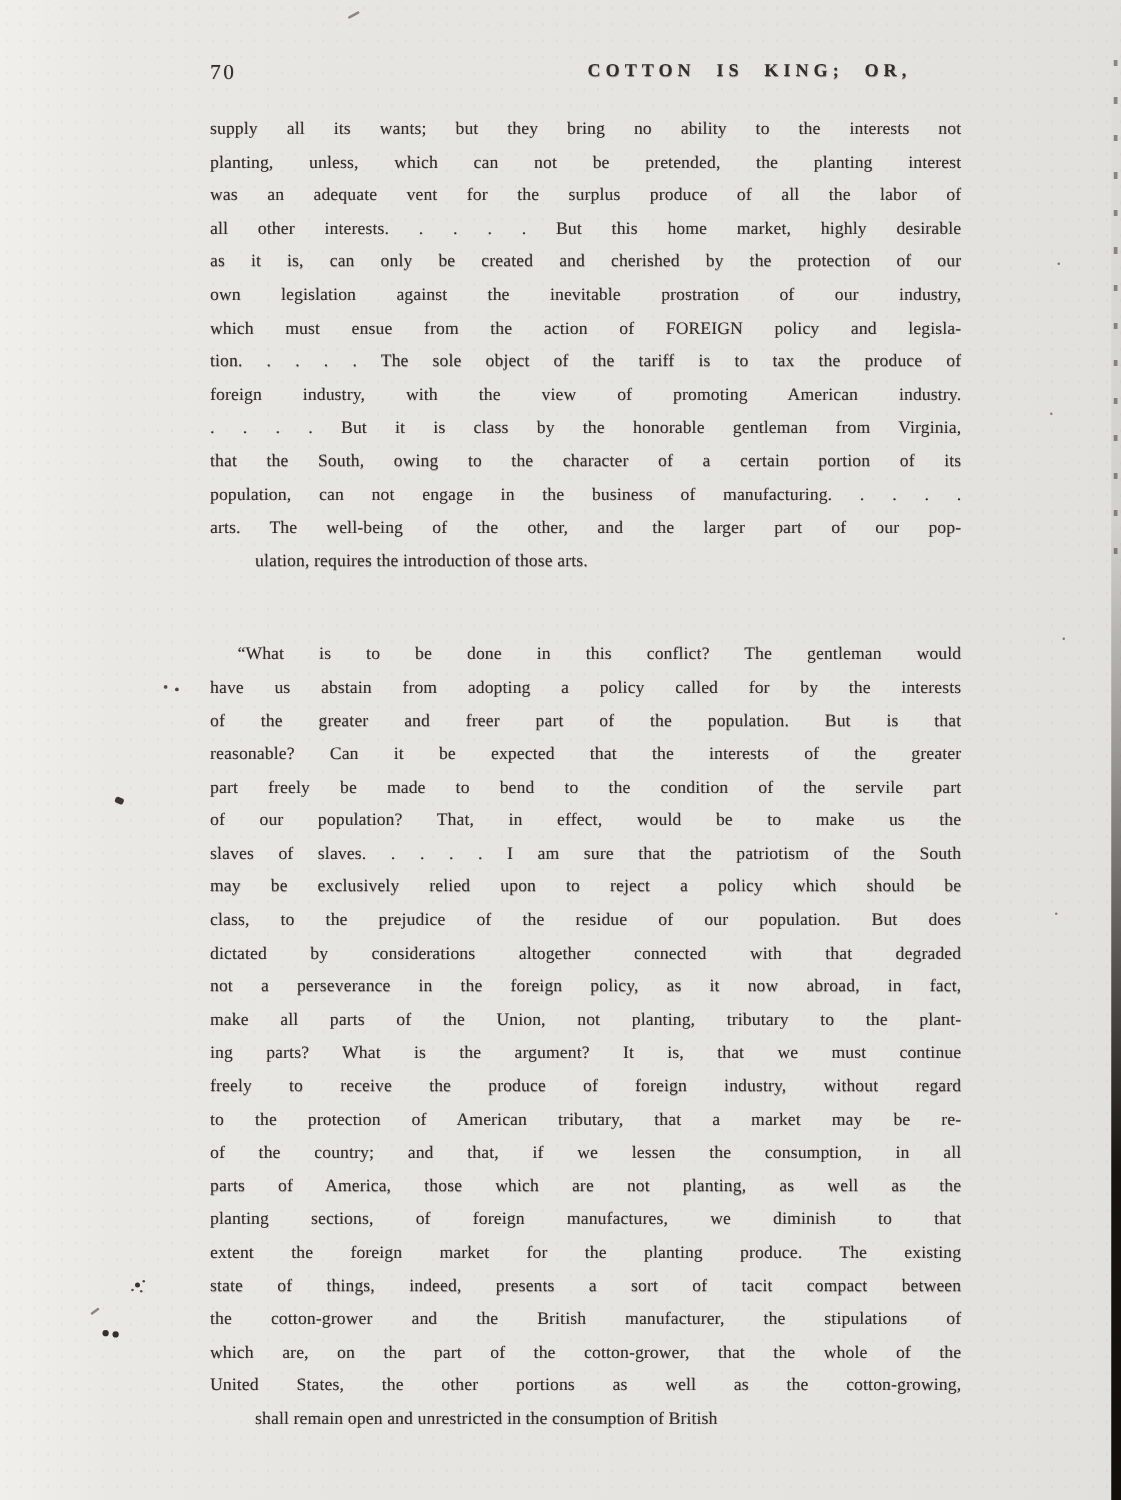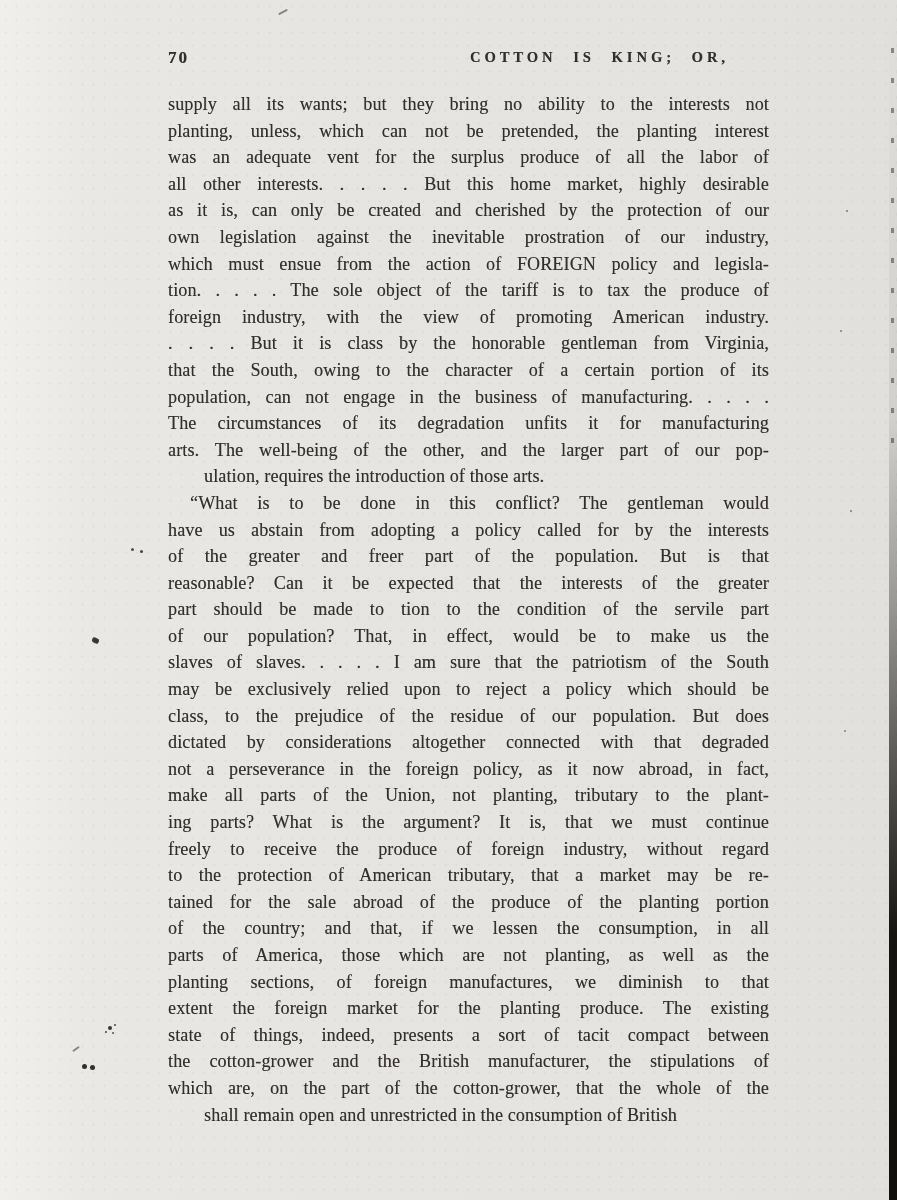--- a/index.html
+++ b/index.html
@@ -17,50 +17,50 @@
     color: #322e29;
   }
 
   
   .page-header {
     position: absolute;
     left: 168px; top: 46px; width: 601px; height: 24px;
   }
   .page-number {
     position: absolute; left: 0; top: 2px;
-    font-size: 17px; font-weight: bold; letter-spacing: 2px;
+    font-size: 17px; font-weight: normal; letter-spacing: 2px;
     text-shadow: 0.3px 0.3px 0.6px rgba(50,46,41,0.5);
   }
   .running-header {
     position: absolute; left: 0; right: 40px; top: 3px;
     text-align: right;
     font-size: 14.5px; font-weight: bold;
     letter-spacing: 4px; word-spacing: 9px;
     text-shadow: 0.3px 0.3px 0.6px rgba(50,46,41,0.5);
   }
 
   
   .page-body {
     position: absolute;
     left: 168px; top: 91px; width: 601px;
-    font-size: 18px;
+    font-size: 14px;
     line-height: 26.6px;
     letter-spacing: 0.15px;
     text-shadow: 0.3px 0.3px 0.55px rgba(50,46,41,0.45);
   }
   .paragraph { margin: 0; }
   .paragraph .line {
     text-align: justify;
     text-align-last: justify;
     white-space: normal;
     height: 26.6px;
     overflow: visible;
   }
   .paragraph .line.last { text-align-last: left; margin-left: 36px; }
-  .paragraph.indent .line:first-child { text-indent: 22px; }
+  .paragraph.indent .line:first-child { text-indent: 22px; margin-top: 48px; }
 
   
   .scan-edge {
     position: absolute; top: 0; right: 0; width: 12px; height: 100%;
     background-image:
       repeating-linear-gradient(to bottom, rgba(30,27,24,0.45) 0px, rgba(30,27,24,0.45) 5px, rgba(30,27,24,0) 5px, rgba(30,27,24,0) 30px),
       linear-gradient(to bottom, rgba(22,19,16,0) 0%, rgba(22,19,16,0.08) 35%, rgba(22,19,16,0.35) 50%, rgba(22,19,16,0.7) 65%, #17140f 78%, #120f0b 100%);
     background-size: 3px 420px, 8px 100%;
     background-position: right 3px top 48px, right 0 top 0;
     background-repeat: no-repeat, no-repeat;
@@ -92,48 +92,47 @@
         <div class="line">was an adequate vent for the surplus produce of all the labor of</div>
         <div class="line">all other interests. . . . . But this home market, highly desirable</div>
         <div class="line">as it is, can only be created and cherished by the protection of our</div>
         <div class="line">own legislation against the inevitable prostration of our industry,</div>
         <div class="line">which must ensue from the action of FOREIGN policy and legisla-</div>
         <div class="line">tion. . . . . The sole object of the tariff is to tax the produce of</div>
         <div class="line">foreign industry, with the view of promoting American industry.</div>
         <div class="line">. . . . But it is class by the honorable gentleman from Virginia,</div>
         <div class="line">that the South, owing to the character of a certain portion of its</div>
         <div class="line">population, can not engage in the business of manufacturing. . . . .</div>
-        <div class="line">The circumstances of its degradation unfits it for manufacturing</div>
         <div class="line">arts.  The well-being of the other, and the larger part of our pop-</div>
         <div class="line last">ulation, requires the introduction of those arts.</div>
       </div>
     <div class="paragraph indent">
         <div class="line">“What is to be done in this conflict?  The gentleman would</div>
         <div class="line">have us abstain from adopting a policy called for by the interests</div>
         <div class="line">of the greater and freer part of the population.  But is that</div>
         <div class="line">reasonable?  Can it be expected that the interests of the greater</div>
-        <div class="line">part should be made to tion to the condition of the servile part</div>
+        <div class="line">part freely be made to bend to the condition of the servile part</div>
         <div class="line">of our population?  That, in effect, would be to make us the</div>
         <div class="line">slaves of slaves. . . . . I am sure that the patriotism of the South</div>
         <div class="line">may be exclusively relied upon to reject a policy which should be</div>
         <div class="line">class, to the prejudice of the residue of our population.  But does</div>
         <div class="line">dictated by considerations altogether connected with that degraded</div>
         <div class="line">not a perseverance in the foreign policy, as it now abroad, in fact,</div>
         <div class="line">make all parts of the Union, not planting, tributary to the plant-</div>
         <div class="line">ing parts?  What is the argument?  It is, that we must continue</div>
         <div class="line">freely to receive the produce of foreign industry, without regard</div>
         <div class="line">to the protection of American tributary, that a market may be re-</div>
-        <div class="line">tained for the sale abroad of the produce of the planting portion</div>
         <div class="line">of the country; and that, if we lessen the consumption, in all</div>
         <div class="line">parts of America, those which are not planting, as well as the</div>
         <div class="line">planting sections, of foreign manufactures, we diminish to that</div>
         <div class="line">extent the foreign market for the planting produce.  The existing</div>
         <div class="line">state of things, indeed, presents a sort of tacit compact between</div>
         <div class="line">the cotton-grower and the British manufacturer, the stipulations of</div>
         <div class="line">which are, on the part of the cotton-grower, that the whole of the</div>
+        <div class="line">United States, the other portions as well as the cotton-growing,</div>
         <div class="line last">shall remain open and unrestricted in the consumption of British</div>
       </div>
   </div>
 
   <div class="scan-edge"></div>
   <div class="speck s1"></div>
   <div class="speck s2"></div>
   <div class="speck s3"></div>
   <div class="speck s4"></div>
   <div class="speck s5"></div>

